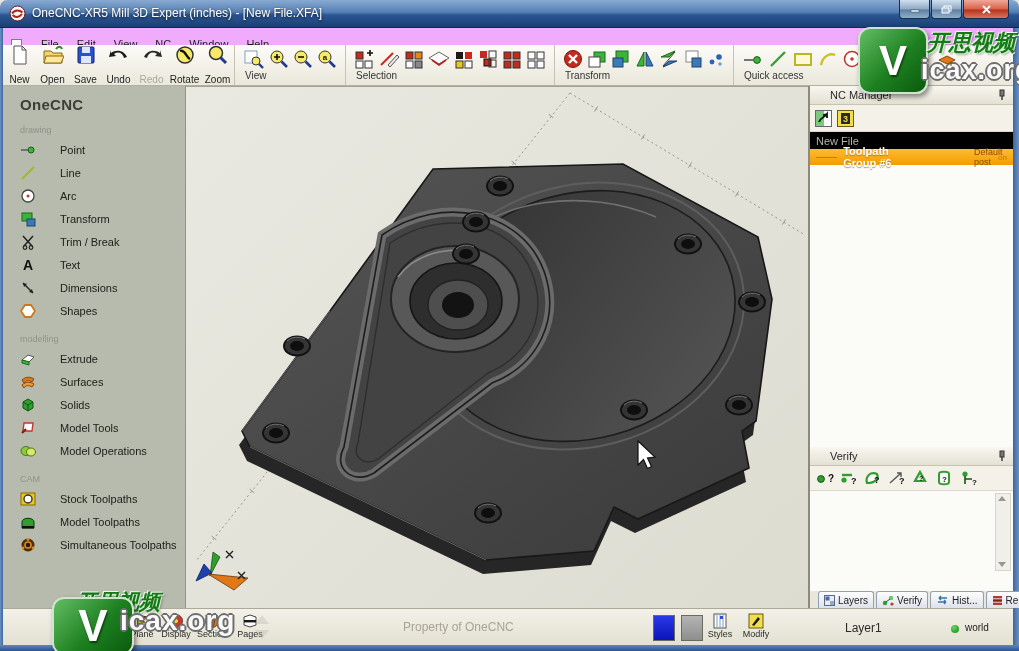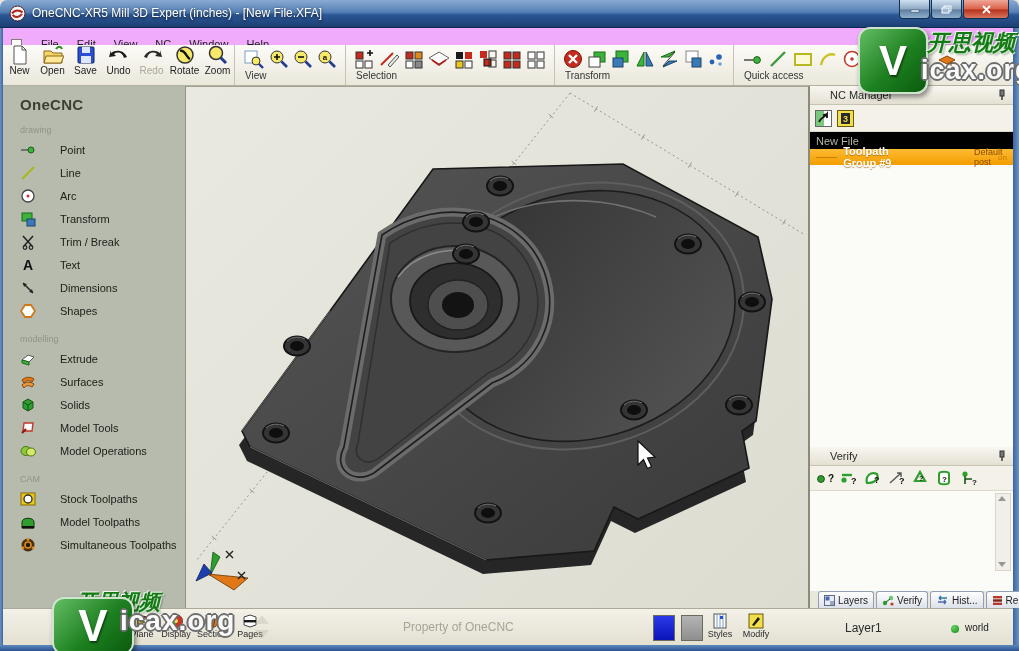--- a/index.html
+++ b/index.html
@@ -19,21 +19,21 @@
   .winbtn.close{width:44px;background:linear-gradient(#f0a898,#d9614a 50%,#b8321c 55%,#d8765f);}
   
   #menubar{position:absolute;left:3px;top:28px;width:1010px;height:33px;background:#f0abfc;
     border-bottom:1px solid #d9d6c7;display:flex;align-items:center;font-size:11px;color:#1c1c1c;box-sizing:border-box;}
   .mdoc{width:9px;height:9px;border:1px solid #7f7f77;background:#fff;margin:0 10px 0 8px;}
   .menu-item{padding:1px 9px;cursor:default;}
   #mdi-ctrl{margin-left:auto;display:flex;gap:6px;padding-right:8px;align-items:center;}
   
   #toolbar{position:absolute;left:3px;top:45px;width:1010px;height:41px;
     background:linear-gradient(#fcfbf7,#eae8db);border-bottom:1px solid #b3b0a2;display:flex;box-sizing:border-box;}
-  .tb-btn{width:33px;display:flex;flex-direction:column;align-items:center;justify-content:flex-start;gap:0;font-size:10px;color:#222;}
+  .tb-btn{width:33px;display:flex;flex-direction:column;align-items:center;justify-content:space-between;gap:0;font-size:10px;color:#222;}
   .tb-btn.disabled{color:#a9a79b;}
   .tb-group{display:flex;flex-direction:column;justify-content:center;padding:1px 8px 1px 8px;border-left:1px solid #c6c3b4;}
   .tb-icons{display:flex;gap:4px;align-items:center;}
   .tb-caption{font-size:10px;color:#333;padding:1px 0 0 2px;}
   
   #sidebar{position:absolute;left:3px;top:86px;width:183px;height:522px;background:#b6bbae;
     border-right:1px solid #8f9486;box-sizing:border-box;padding:10px 0 0 17px;}
   .sb-title{font-size:15px;font-weight:bold;color:#3d3e36;letter-spacing:.3px;}
   .sb-sec{font-size:9px;color:#8d948a;margin:12px 0 3px;}
   .sb-item{display:flex;align-items:center;gap:24px;height:23px;font-size:11px;color:#20211b;cursor:default;}
@@ -579,21 +579,21 @@
         </svg>
       <svg width="17" height="17">
           <rect x="0.5" y="0.5" width="16" height="16" fill="#f2de4a" stroke="#6a5a10"></rect>
           <rect x="4" y="3" width="9" height="11" fill="#2a2a2a"></rect>
           <text x="8.5" y="12" font-size="9" font-weight="bold" fill="#f2de4a" text-anchor="middle">3</text>
         </svg>
     </div>
     <div class="nc-file">New File</div>
     <div id="toolpath-row">
       <div class="tp-branch"></div>
-      <span class="tp-name">Toolpath Group #9</span>
+      <span class="tp-name">Toolpath Group #6</span>
       <span class="tp-post">Default post</span>
       <span class="tp-state">on</span>
     </div>
     <div id="nc-list"></div>
 
     <div class="panel-header">
       <span>Verify</span>
       <svg class="pin" width="10" height="12">
           <rect x="3" y="1" width="4" height="6" fill="#777" stroke="#333"></rect>
           <line x1="5" y1="7" x2="5" y2="11" stroke="#333" stroke-width="1.4"></line>

